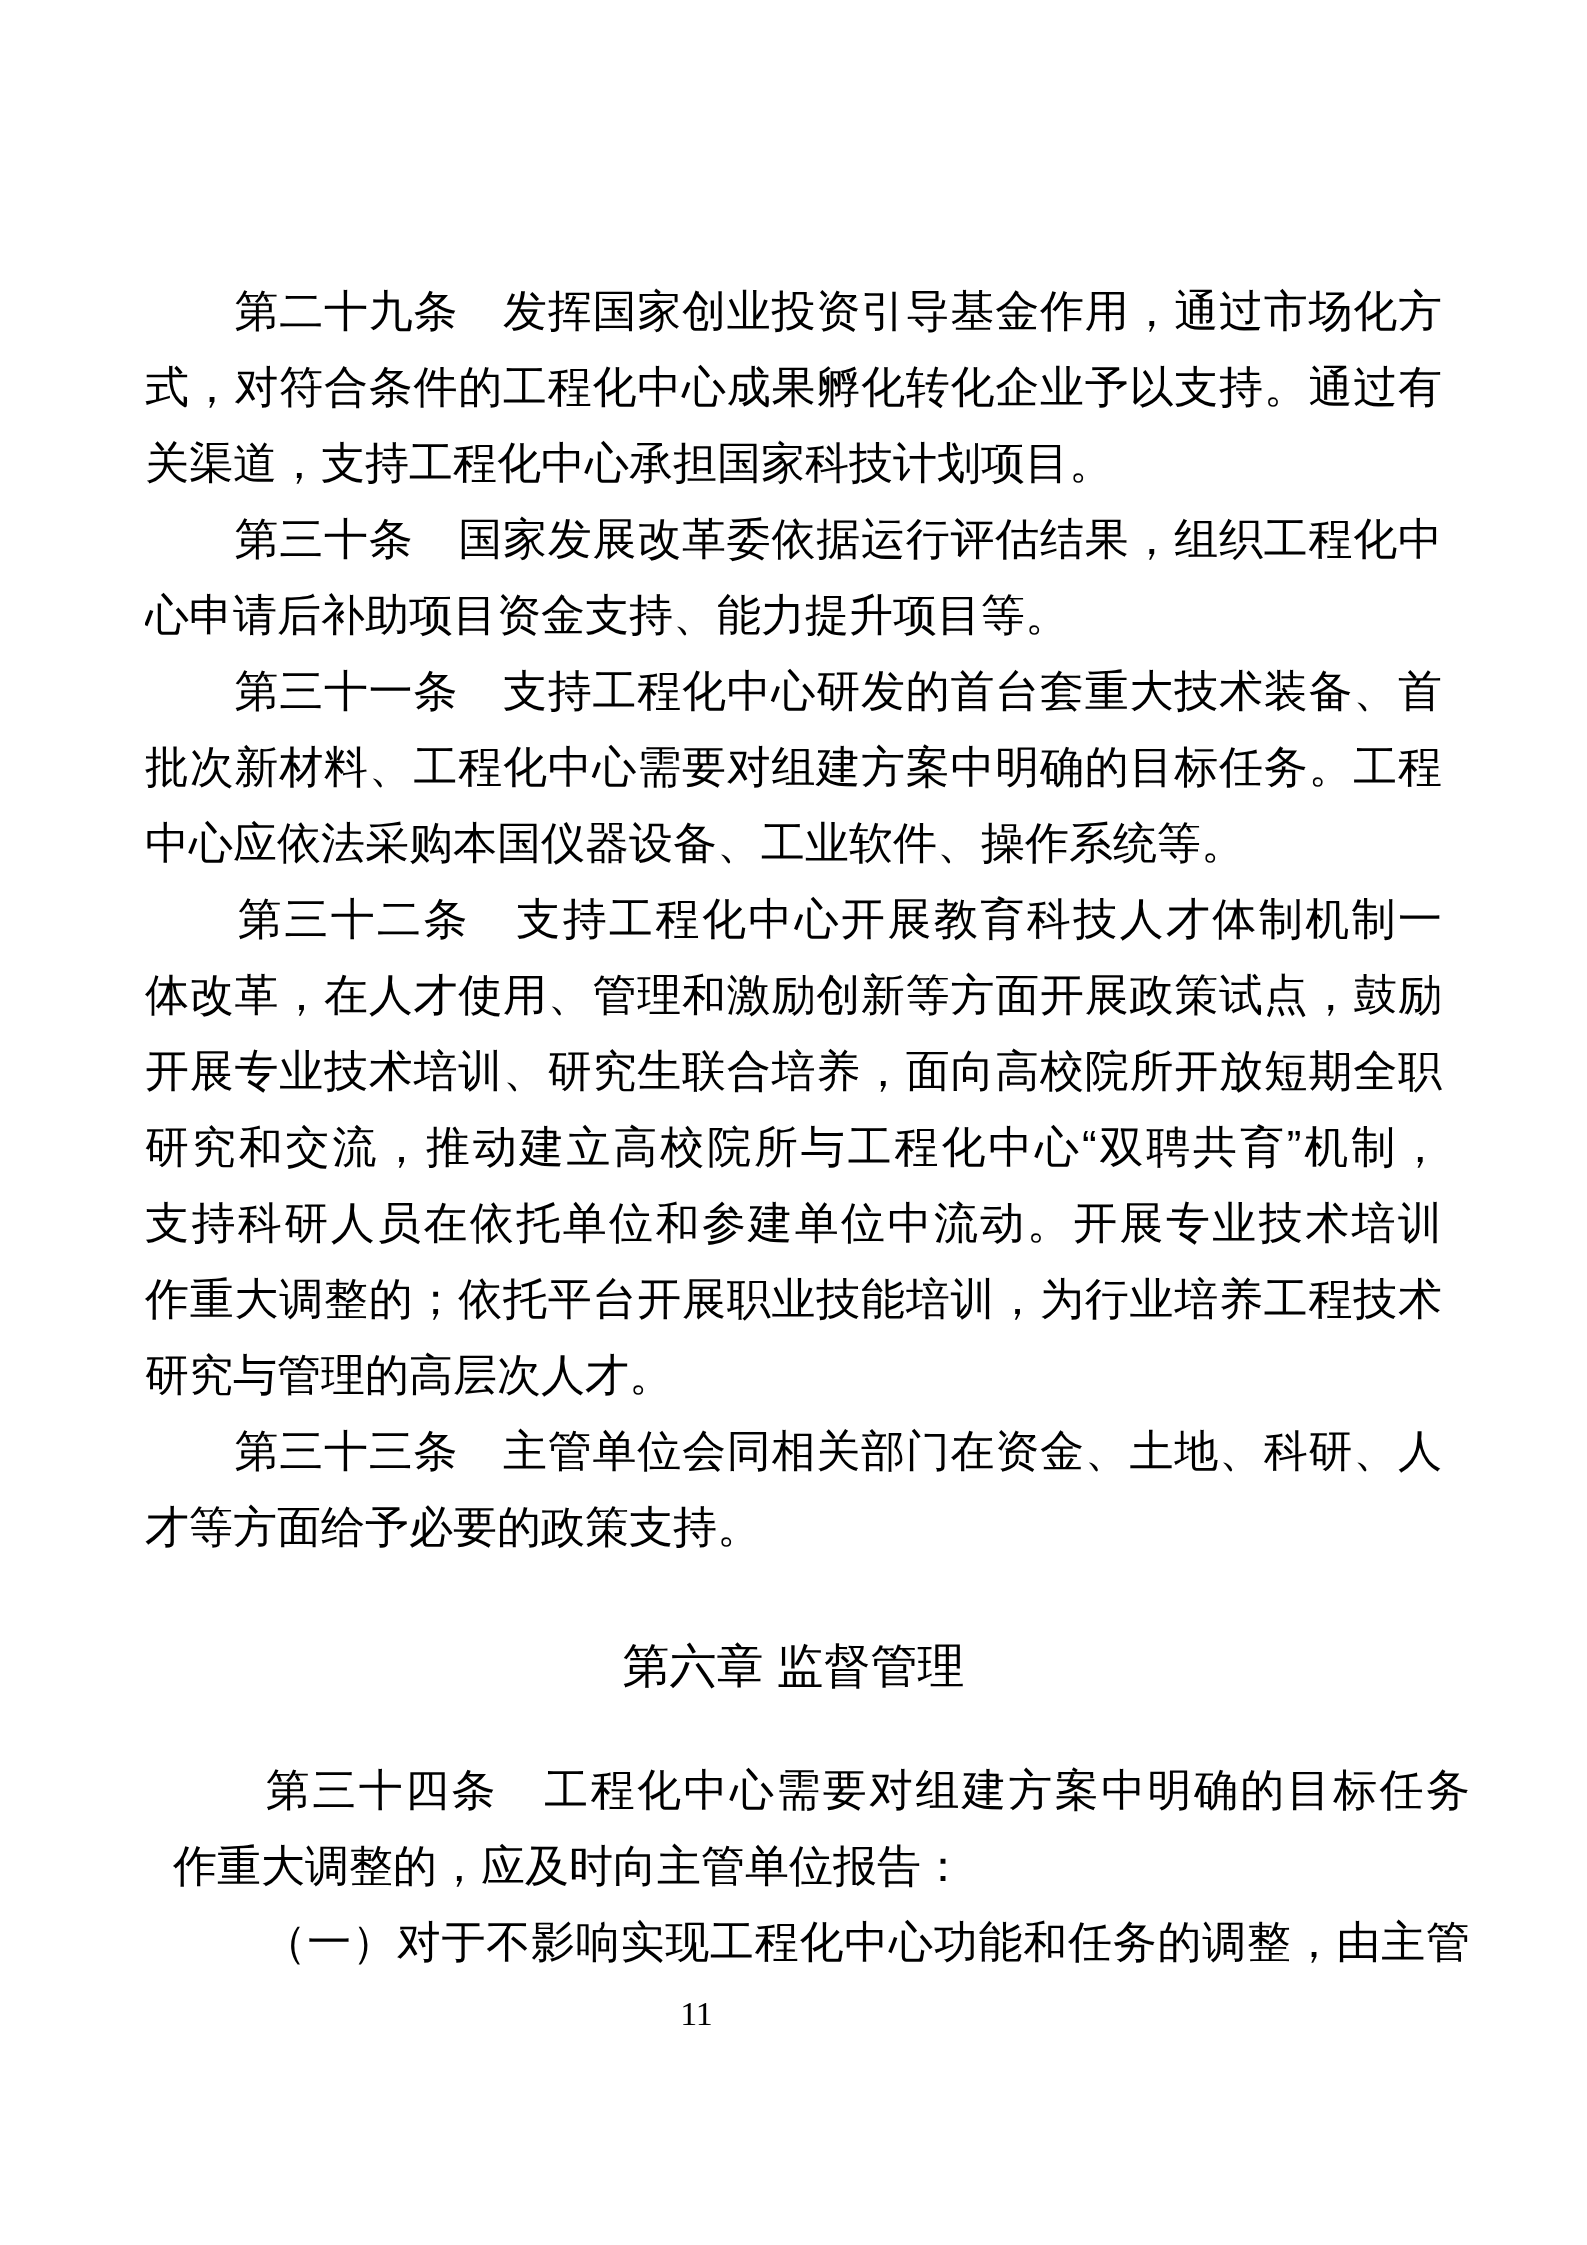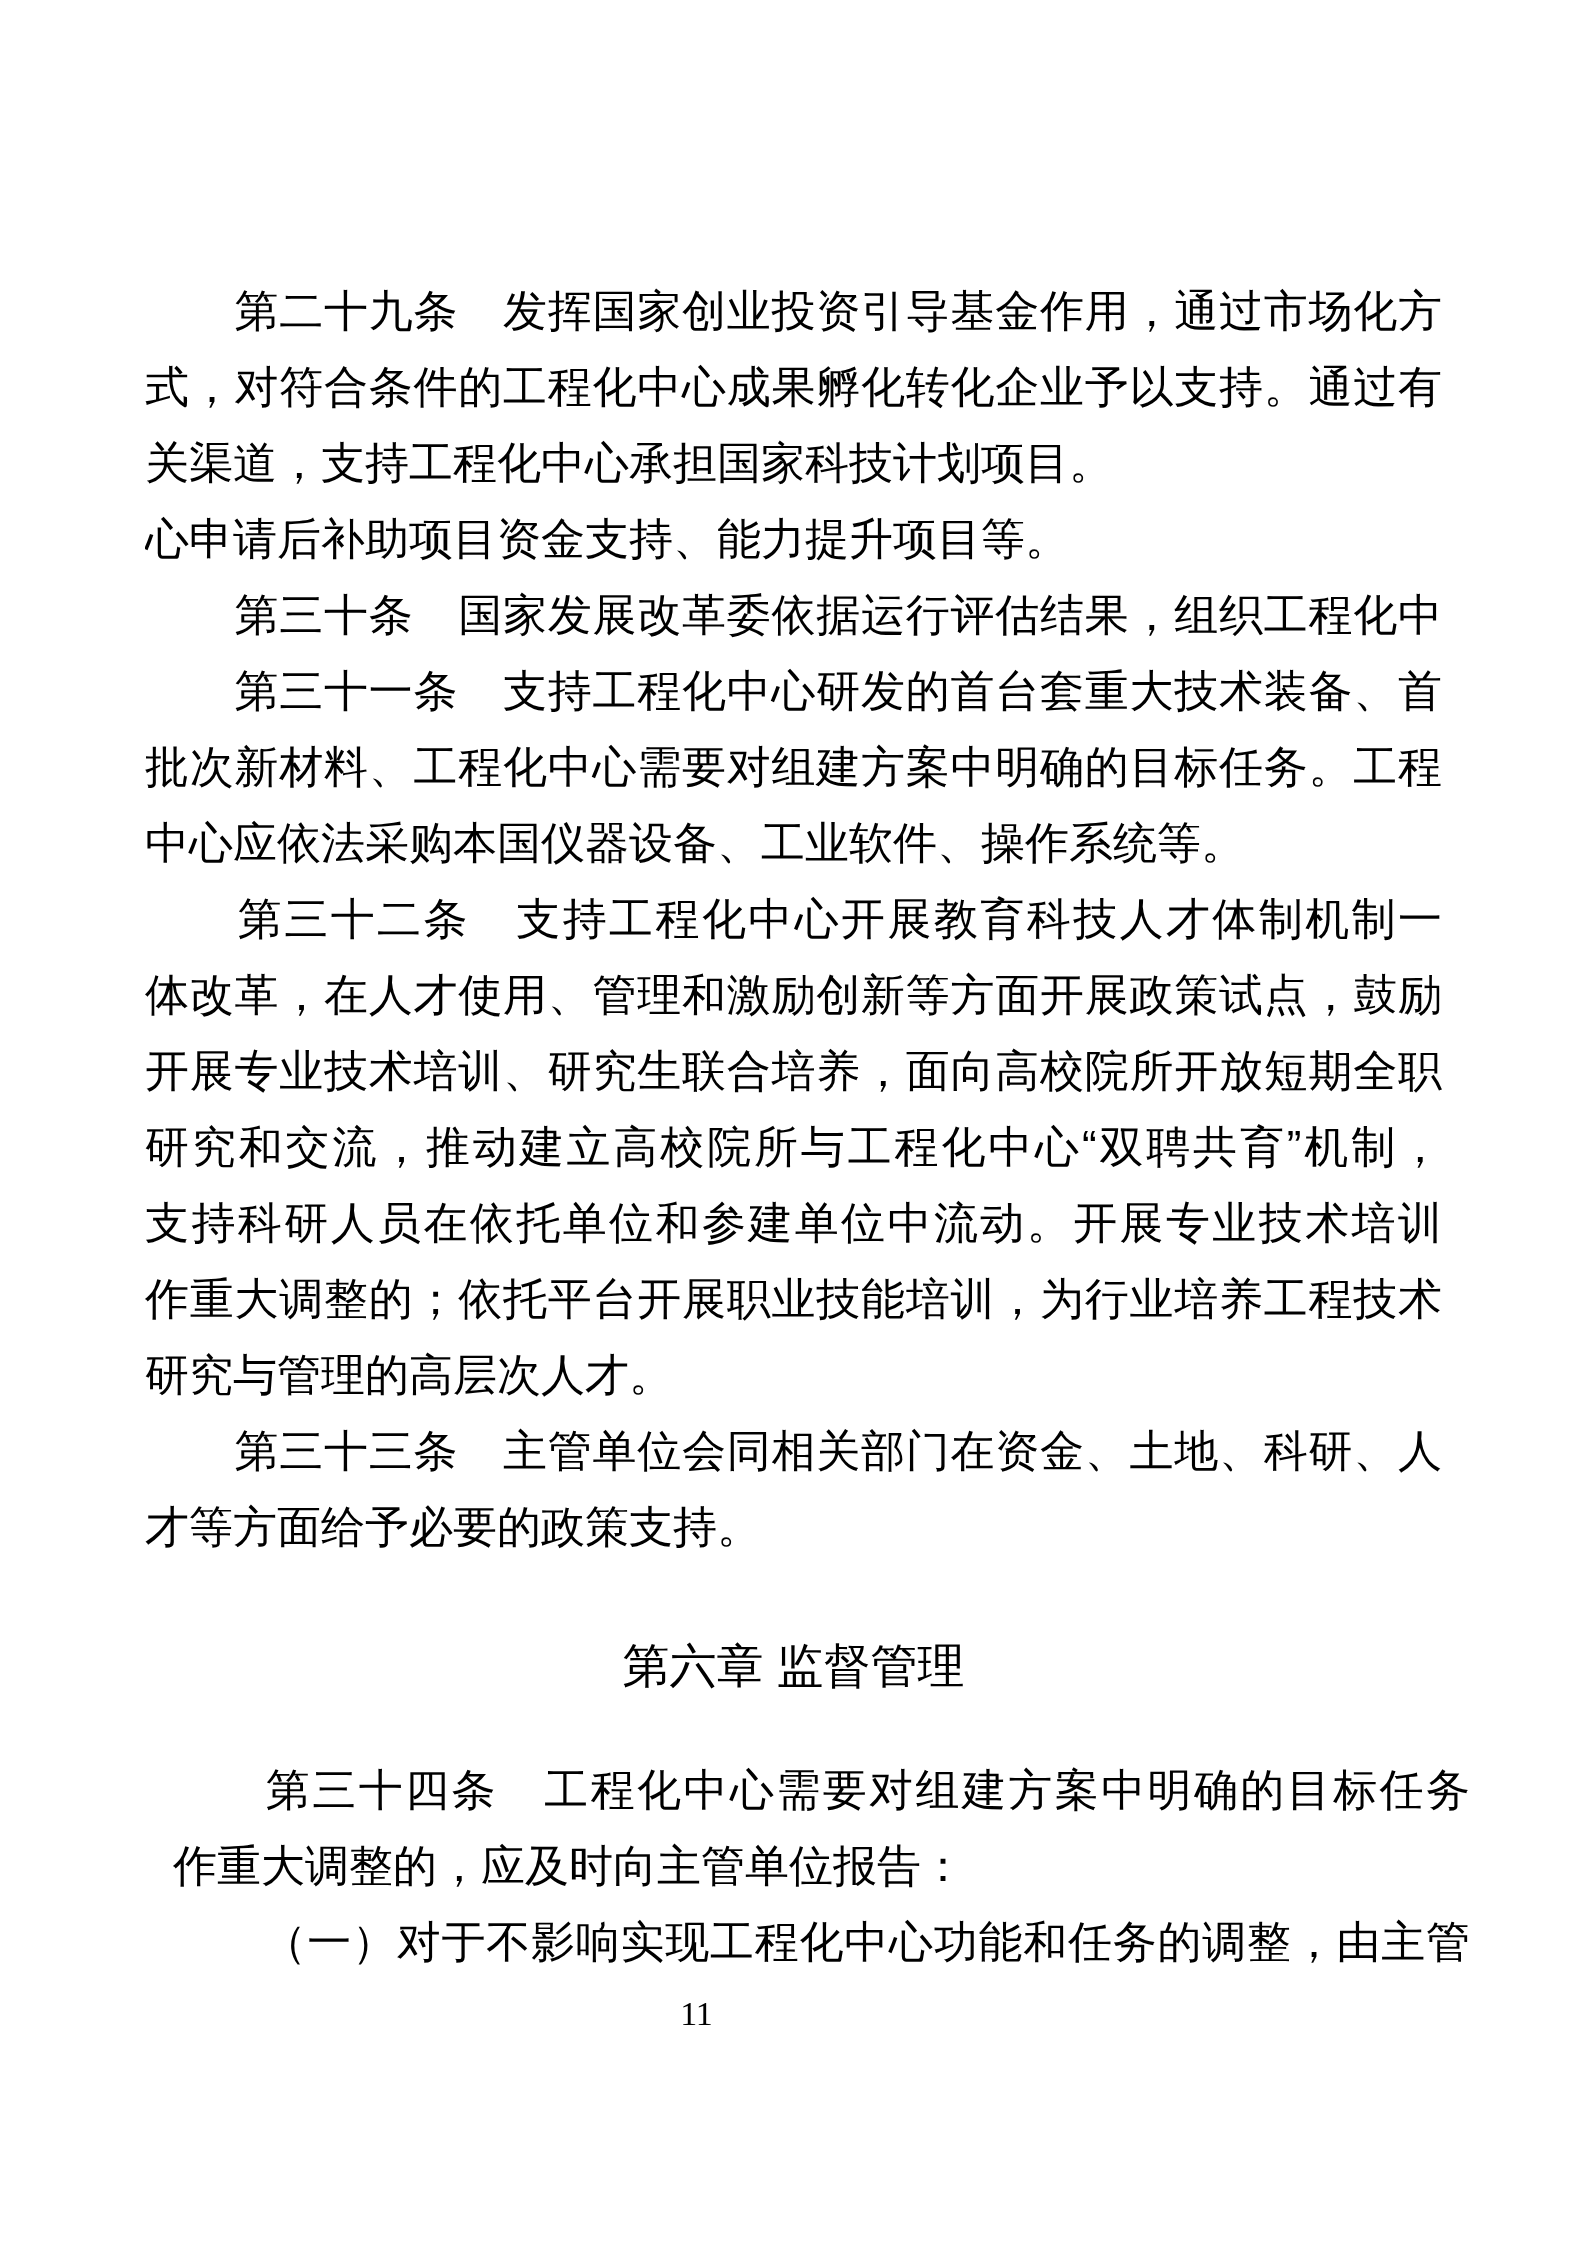--- a/index.html
+++ b/index.html
@@ -63,22 +63,22 @@
 </style>
 </head>
 <body>
 
 <div class="page">
 
   <div class="textblock block1">
     <div class="line">　　第二十九条　发挥国家创业投资引导基金作用，通过市场化方</div>
     <div class="line">式，对符合条件的工程化中心成果孵化转化企业予以支持。通过有</div>
     <div class="line end">关渠道，支持工程化中心承担国家科技计划项目。</div>
+    <div class="line">　　第三十条　国家发展改革委依据运行评估结果，组织工程化中</div>
     <div class="line end">心申请后补助项目资金支持、能力提升项目等。</div>
-    <div class="line">　　第三十条　国家发展改革委依据运行评估结果，组织工程化中</div>
     <div class="line">　　第三十一条　支持工程化中心研发的首台套重大技术装备、首</div>
     <div class="line">批次新材料、工程化中心需要对组建方案中明确的目标任务。工程化</div>
     <div class="line end">中心应依法采购本国仪器设备、工业软件、操作系统等。</div>
     <div class="line">　　第三十二条　支持工程化中心开展教育科技人才体制机制一</div>
     <div class="line">体改革，在人才使用、管理和激励创新等方面开展政策试点，鼓励</div>
     <div class="line">开展专业技术培训、研究生联合培养，面向高校院所开放短期全职</div>
     <div class="line">研究和交流，推动建立高校院所与工程化中心“双聘共育”机制，</div>
     <div class="line">支持科研人员在依托单位和参建单位中流动。开展专业技术培训</div>
     <div class="line">作重大调整的；依托平台开展职业技能培训，为行业培养工程技术</div>
     <div class="line end">研究与管理的高层次人才。</div>

